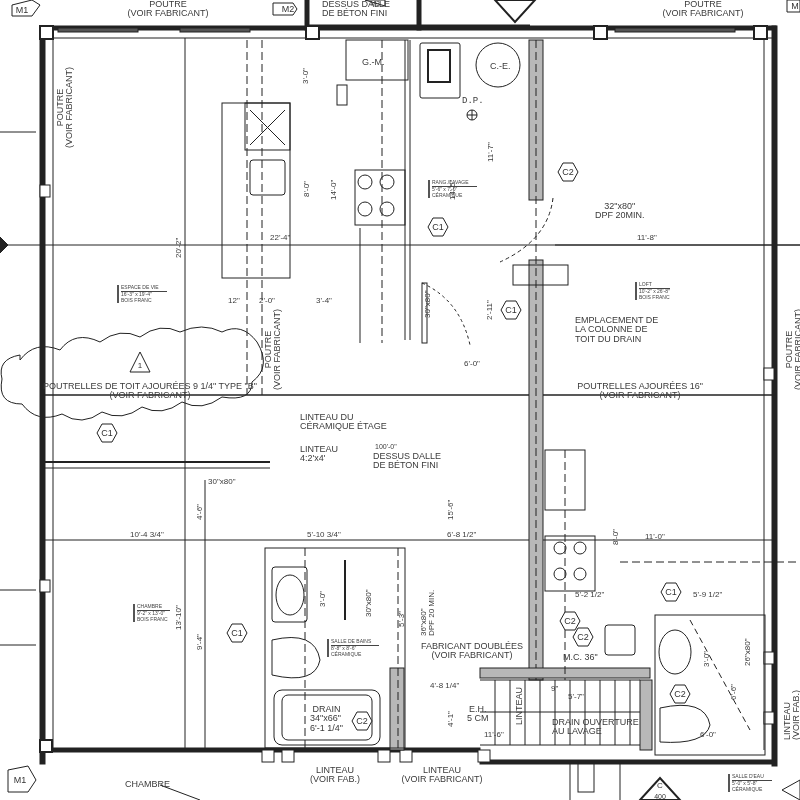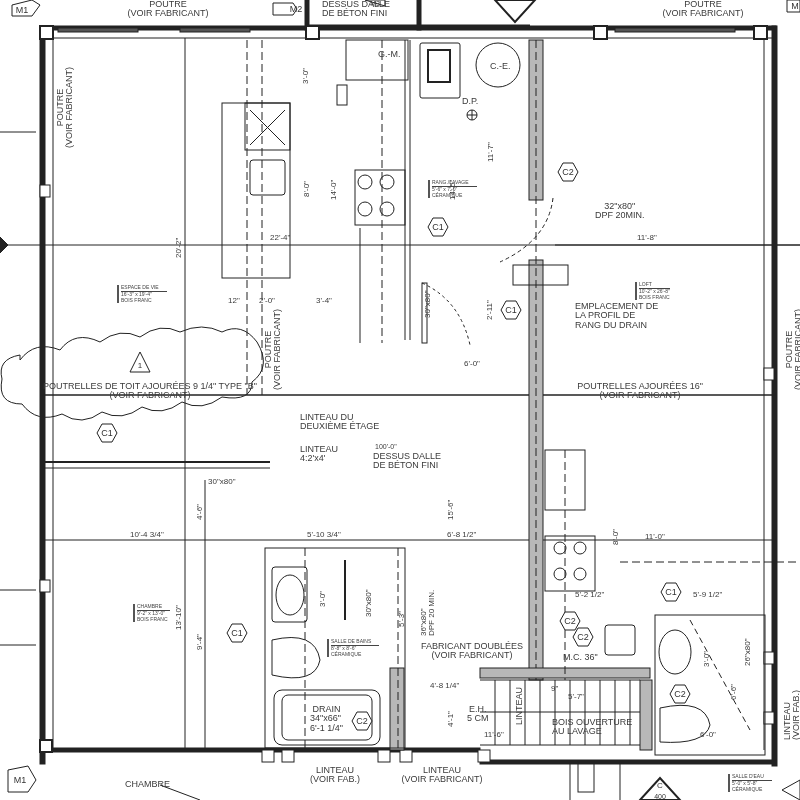--- a/index.html
+++ b/index.html
@@ -185,21 +185,21 @@
       <polygon points="352,721 357,712 367,712 372,721 367,730 357,730"></polygon>
       <polygon points="560,621 565,612 575,612 580,621 575,630 565,630"></polygon>
       <polygon points="573,637 578,628 588,628 593,637 588,646 578,646"></polygon>
       <polygon points="661,592 666,583 676,583 681,592 676,601 666,601"></polygon>
       <polygon points="670,694 675,685 685,685 690,694 685,703 675,703"></polygon>
     </g>
   </g>
 </svg>
 
 <div class="tag" style="left:22px;top:10px;">M1</div>
-<div class="tag" style="left:296px;top:9px;">M2</div>
+<div class="tag" style="left:288px;top:9px;">M2</div>
 <div class="tag" style="left:375px;top:3px;font-size:7px;">M3</div>
 <div class="tag" style="left:795px;top:6px;">M</div>
 <div class="tag" style="left:20px;top:780px;">M1</div>
 <div class="tag" style="left:514px;top:9px;font-size:8px;color:#fff;">400</div>
 <div class="tag" style="left:660px;top:785px;font-size:8px;">C</div>
 <div class="tag" style="left:660px;top:796px;font-size:7px;">400</div>
 <div class="tag" style="left:140px;top:365px;font-size:8px;">1</div>
 
 <div class="tag" style="left:438px;top:227px;">C1</div>
 <div class="tag" style="left:568px;top:172px;">C2</div>
@@ -262,39 +262,39 @@
     <div>DESSUS DALLE</div>
     <div>DE BÉTON FINI</div>
   </div>
 <div class="lbl" style="left:375px;top:443px;font-size:7px;">100'-0"</div>
 <div class="lbl" style="left:373px;top:452px;">
     <div>DESSUS DALLE</div>
     <div>DE BÉTON FINI</div>
   </div>
 <div class="lbl" style="left:300px;top:413px;">
     <div>LINTEAU DU</div>
-    <div>DEUXIÈME ÉTAGE</div>
+    <div>CÉRAMIQUE ÉTAGE</div>
   </div>
 <div class="lbl" style="left:300px;top:445px;">
     <div>LINTEAU</div>
     <div>4:2'x4'</div>
   </div>
-<div class="lbl" style="left:575px;top:302px;">
+<div class="lbl" style="left:575px;top:316px;">
     <div>EMPLACEMENT DE</div>
-    <div>LA PROFIL DE</div>
-    <div>RANG DU DRAIN</div>
+    <div>LA COLONNE DE</div>
+    <div>TOIT DU DRAIN</div>
   </div>
 <div class="lbl" style="left:552px;top:718px;">
-    <div>BOIS OUVERTURE</div>
+    <div>DRAIN OUVERTURE</div>
     <div>AU LAVAGE</div>
   </div>
 <div class="lbl" style="left:125px;top:780px;">CHAMBRE</div>
-<div class="lbl" style="left:362px;top:50px;margin-left:16px;">G.-M.</div>
+<div class="lbl" style="left:362px;top:58px;">G.-M.</div>
 <div class="lbl" style="left:490px;top:62px;">C.-E.</div>
-<div class="lbl" style="left:462px;top:97px;">D.P.</div>
+<div class="lbl" style="left:462px;top:97px;font-family:Liberation Mono, monospace;">D.P.</div>
 <div class="lbl" style="left:563px;top:653px;">M.C. 36"</div>
 <div class="lbl" style="left:467px;top:705px;">
     <div style="text-align:center">E.H.</div>
     <div>5 CM</div>
   </div>
 <div class="lbl" style="left:310px;top:705px;">
     <div style="text-align:center">DRAIN</div>
     <div>34"x66"</div>
     <div>6'-1 1/4"</div>
   </div>

